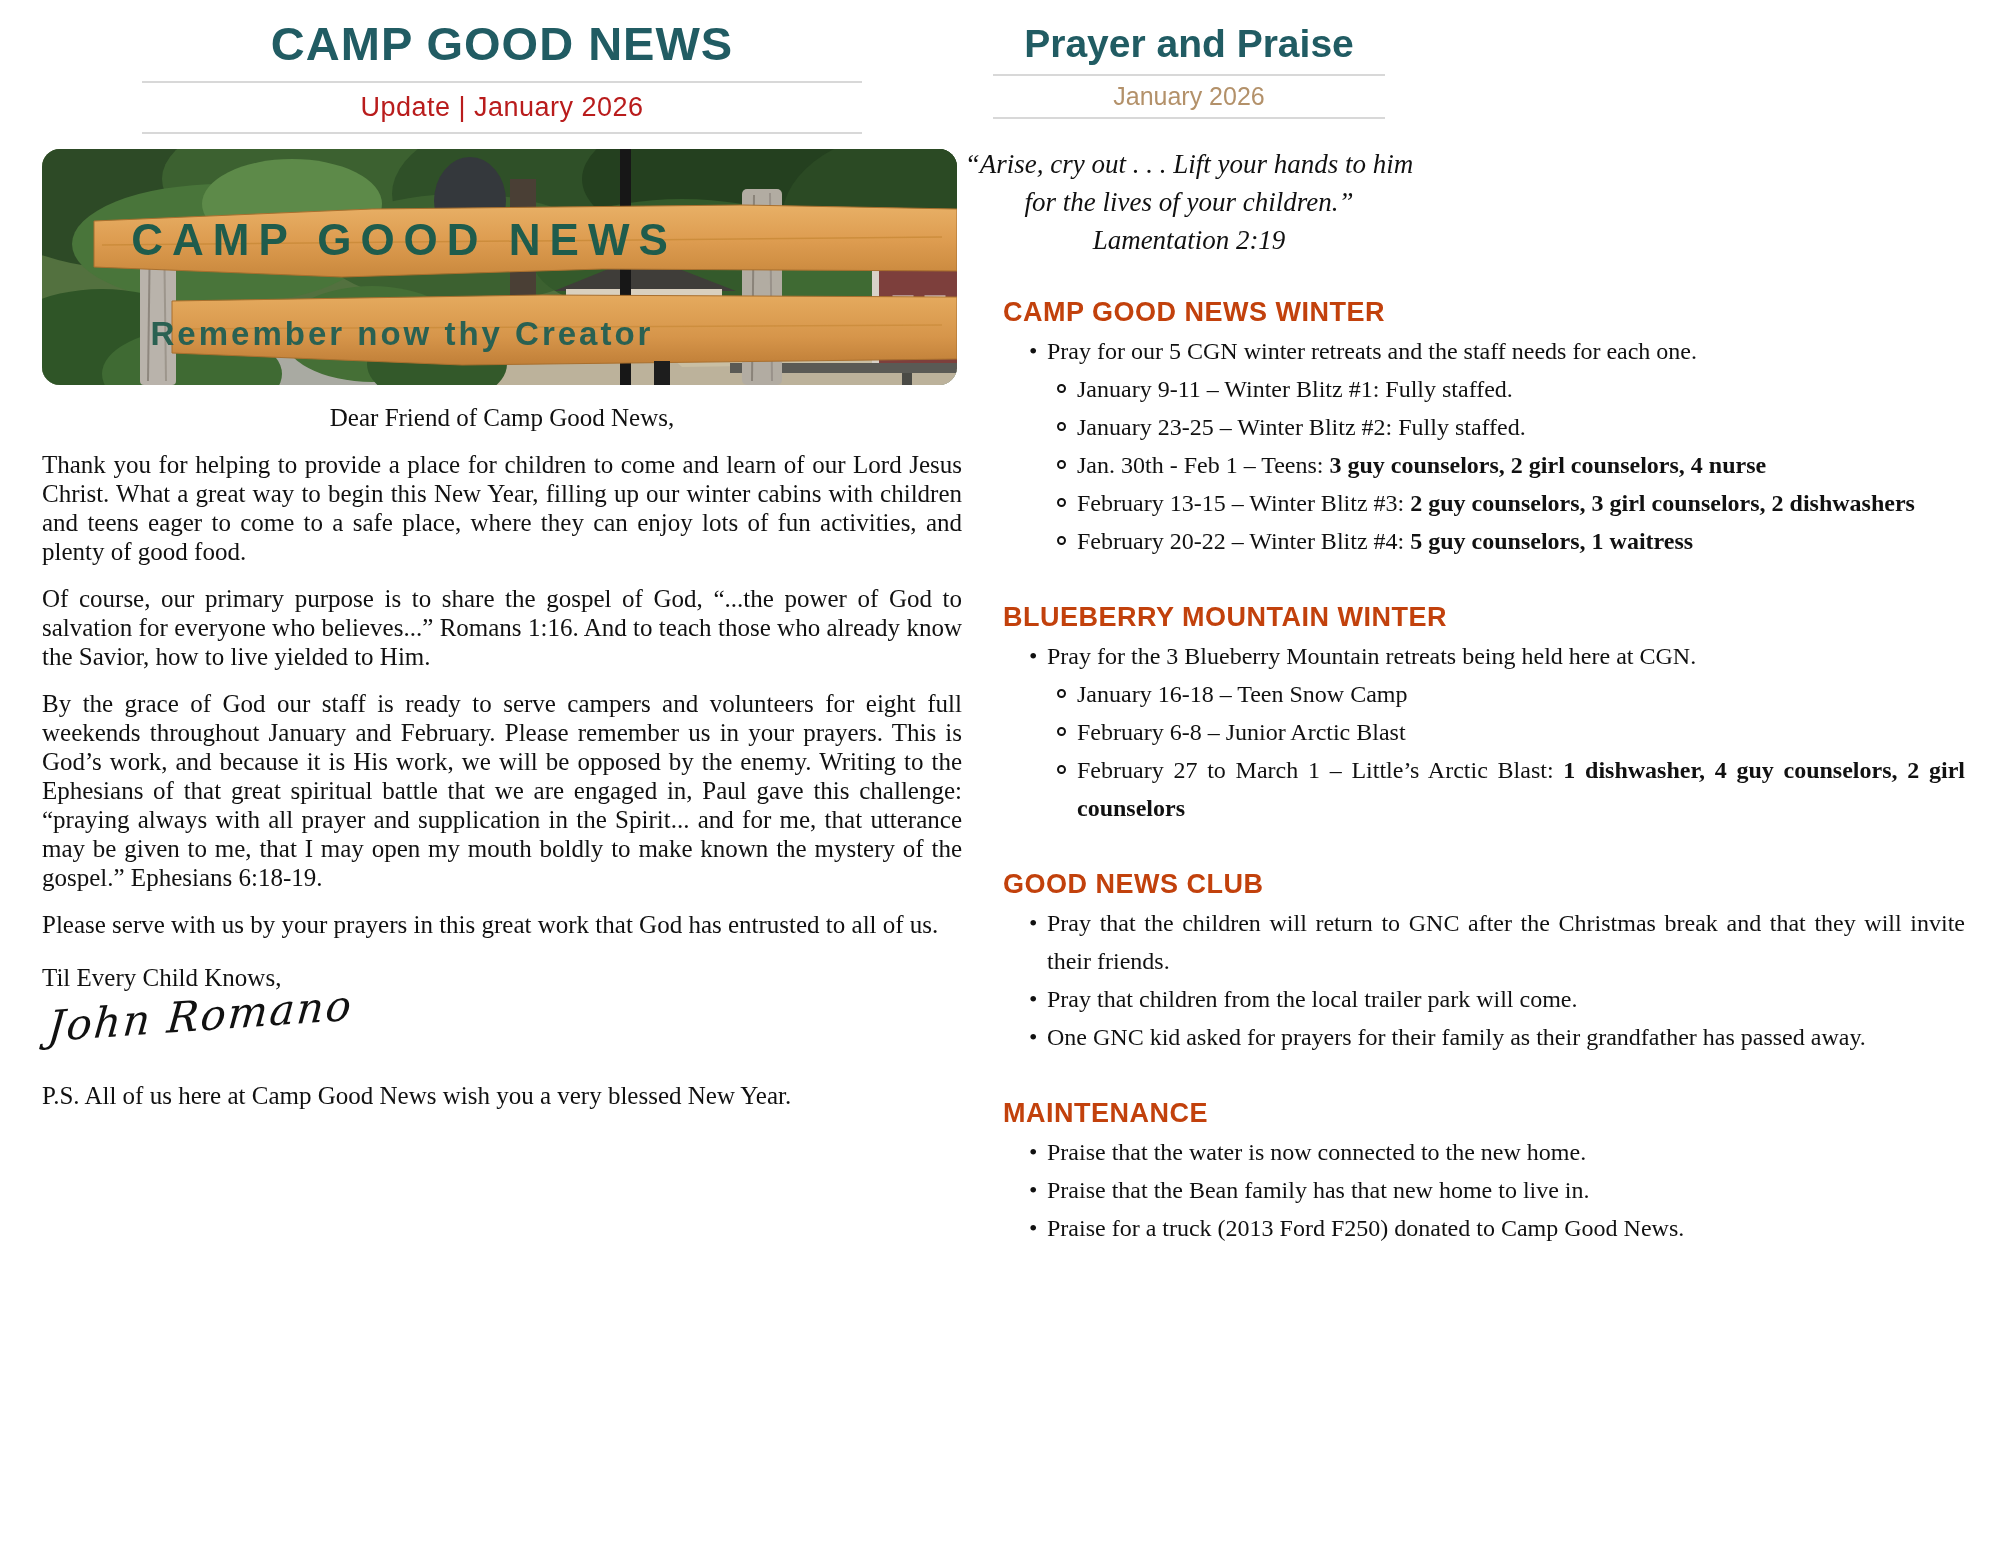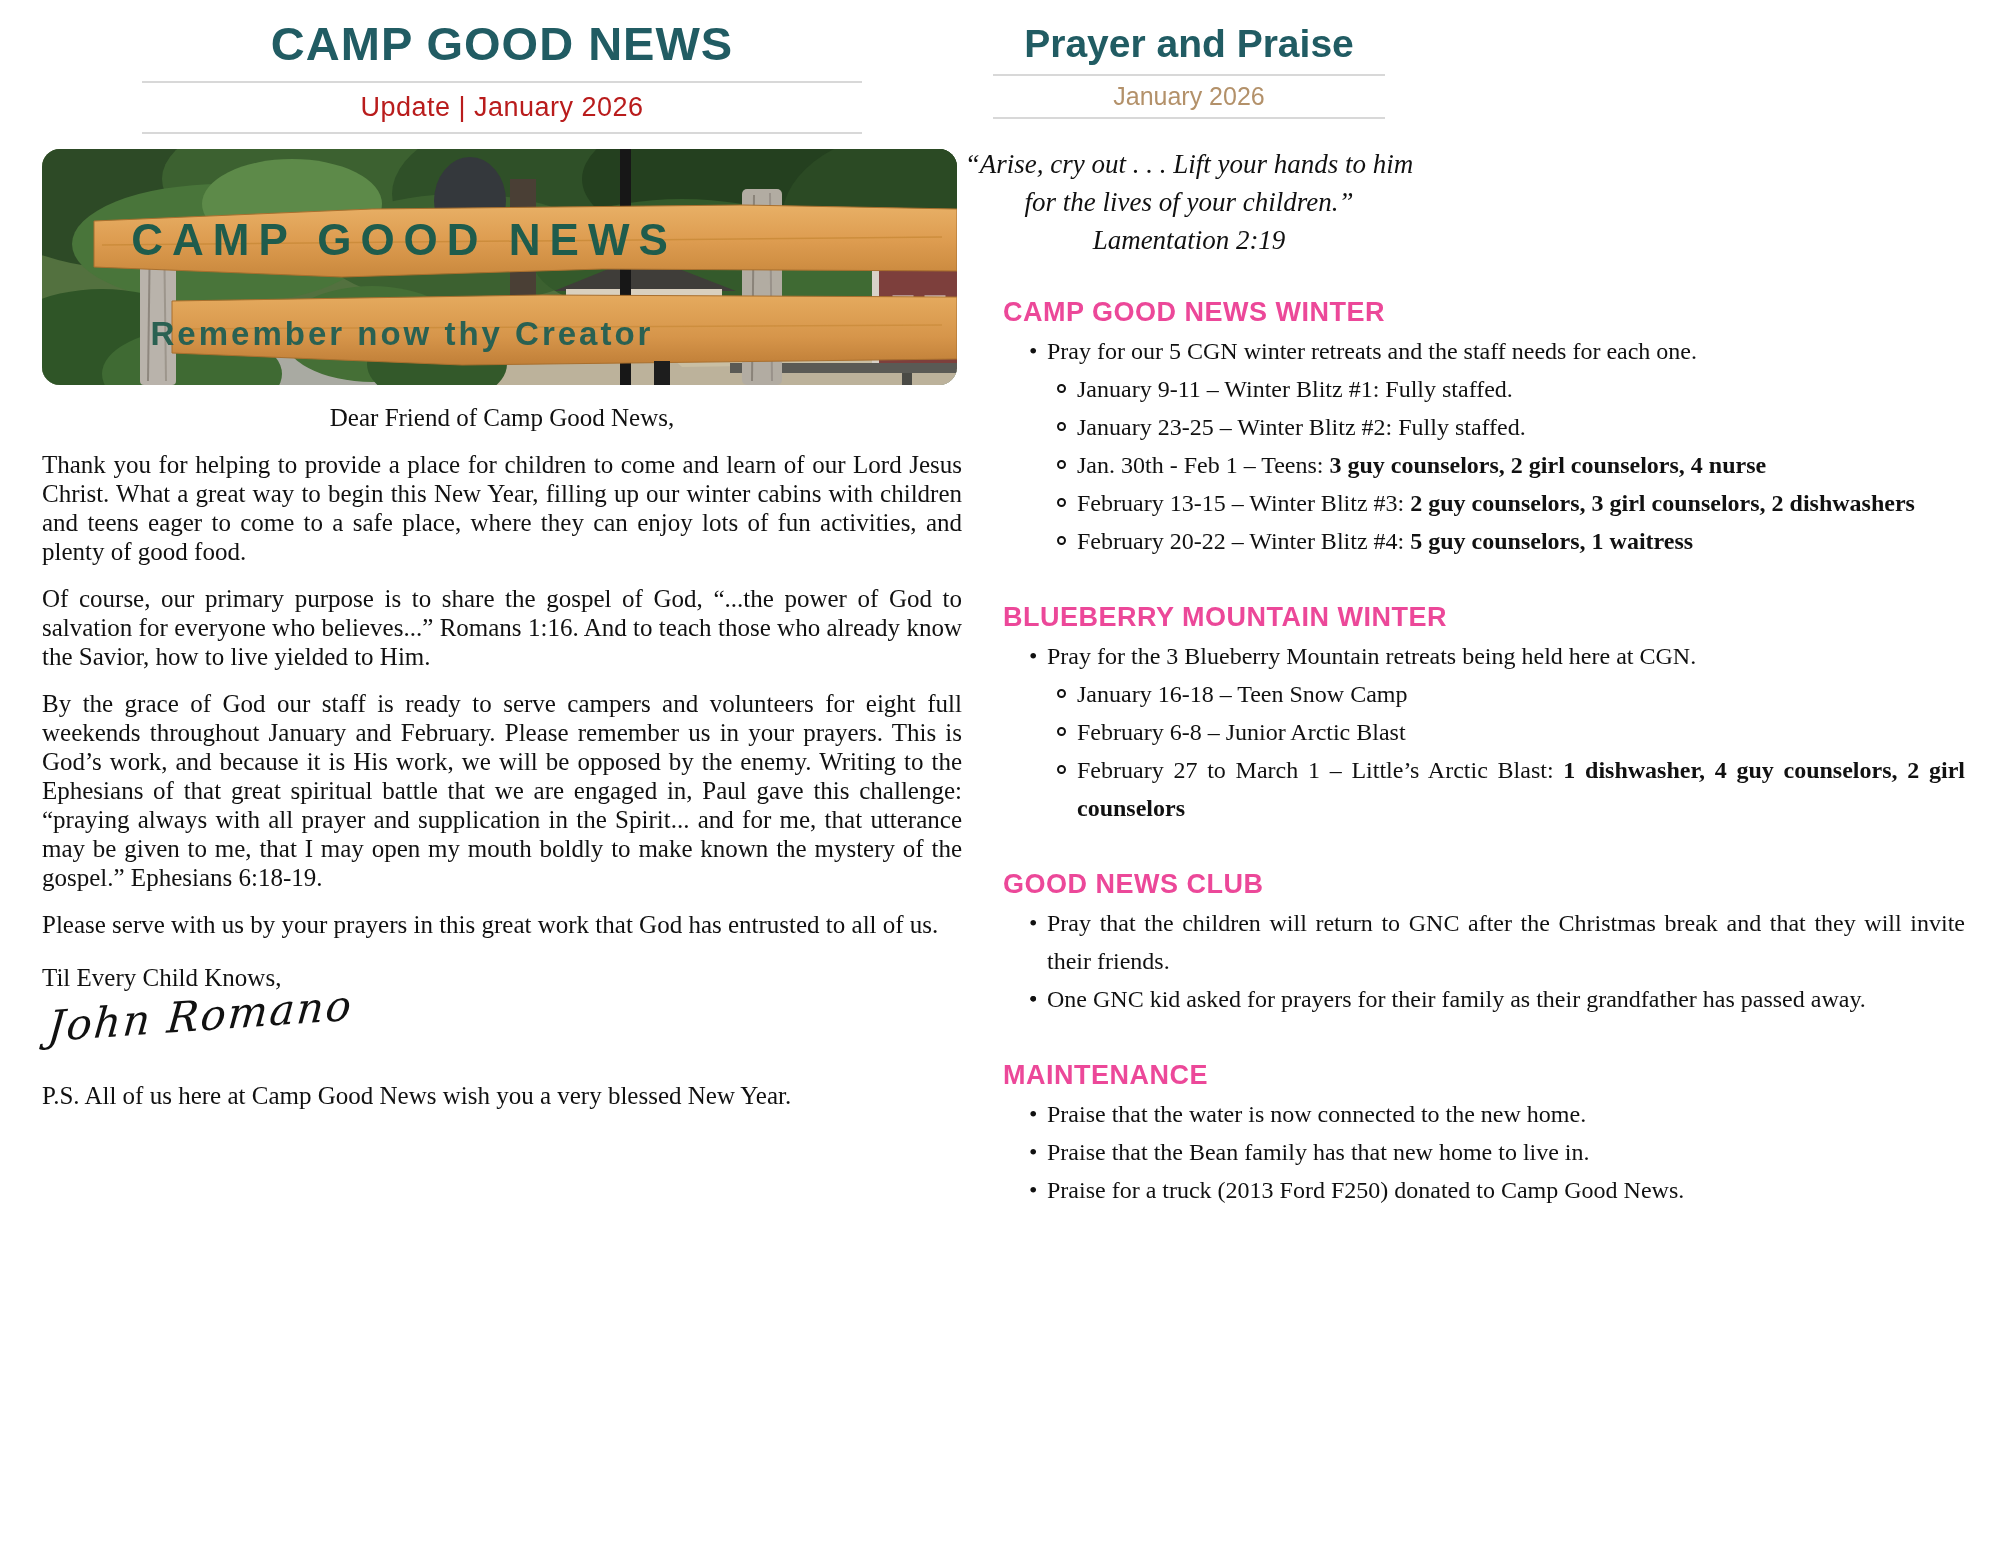--- a/index.html
+++ b/index.html
@@ -24,21 +24,21 @@
   
   .col-right{position:absolute;left:1003px;top:22px;width:962px;}
   .r-header{width:452px;margin-left:-40px;text-align:center;}
   .r-title{margin:0 0 8px 0;font-family:"Liberation Sans",sans-serif;font-weight:bold;
            font-size:39px;color:#215c63;}
   .r-rule{width:392px;margin:0 auto;height:2px;background:#d8d8d8;}
   .r-date{font-family:"Liberation Sans",sans-serif;font-size:25px;color:#b3916a;padding:6px 0;}
   .quote{width:452px;margin:26px 0 17px -40px;text-align:center;font-style:italic;
          font-size:27px;line-height:38px;}
   .sec-head{margin:42px 0 4px 0;font-family:"Liberation Sans",sans-serif;font-weight:bold;
-            font-size:27px;letter-spacing:0.5px;color:#ec4899;}
+            font-size:27px;letter-spacing:0.5px;color:#c2410c;}
   .sec-head.first{margin-top:38px;}
   ul.blist{list-style:none;margin:0;padding:0;font-size:24px;line-height:38px;}
   li.b1{position:relative;padding-left:44px;text-align:justify;}
   li.b2{position:relative;padding-left:74px;text-align:justify;}
   .dot{position:absolute;left:26px;top:0;}
   .circ{position:absolute;left:54px;top:14px;width:9px;height:9px;border:2px solid #111;
         border-radius:50%;box-sizing:border-box;}
   li strong{font-weight:bold;}
 </style>
 </head>
@@ -170,21 +170,21 @@
     <ul class="blist">
       <li class="b1"><span class="dot">•</span><span>Pray for the 3 Blueberry Mountain retreats being held here at CGN.</span></li>
       <li class="b2"><span class="circ"></span><span>January 16-18 – Teen Snow Camp</span><strong></strong></li>
       <li class="b2"><span class="circ"></span><span>February 6-8 – Junior Arctic Blast</span><strong></strong></li>
       <li class="b2"><span class="circ"></span><span>February 27 to March 1 – Little’s Arctic Blast: </span><strong>1 dishwasher, 4 guy counselors, 2 girl counselors</strong></li>
     </ul>
 
     <h3 class="sec-head">GOOD NEWS CLUB</h3>
     <ul class="blist">
       <li class="b1"><span class="dot">•</span><span>Pray that the children will return to GNC after the Christmas break and that they will invite their friends.</span></li>
-      <li class="b1"><span class="dot">•</span></li>
+      <li class="b1"><span class="dot">•</span><span>Pray that children from the local trailer park will come.</span></li>
       <li class="b1"><span class="dot">•</span><span>One GNC kid asked for prayers for their family as their grandfather has passed away.</span></li>
     </ul>
 
     <h3 class="sec-head">MAINTENANCE</h3>
     <ul class="blist">
       <li class="b1"><span class="dot">•</span><span>Praise that the water is now connected to the new home.</span></li>
       <li class="b1"><span class="dot">•</span><span>Praise that the Bean family has that new home to live in.</span></li>
       <li class="b1"><span class="dot">•</span><span>Praise for a truck (2013 Ford F250) donated to Camp Good News.</span></li>
     </ul>
   </div>

